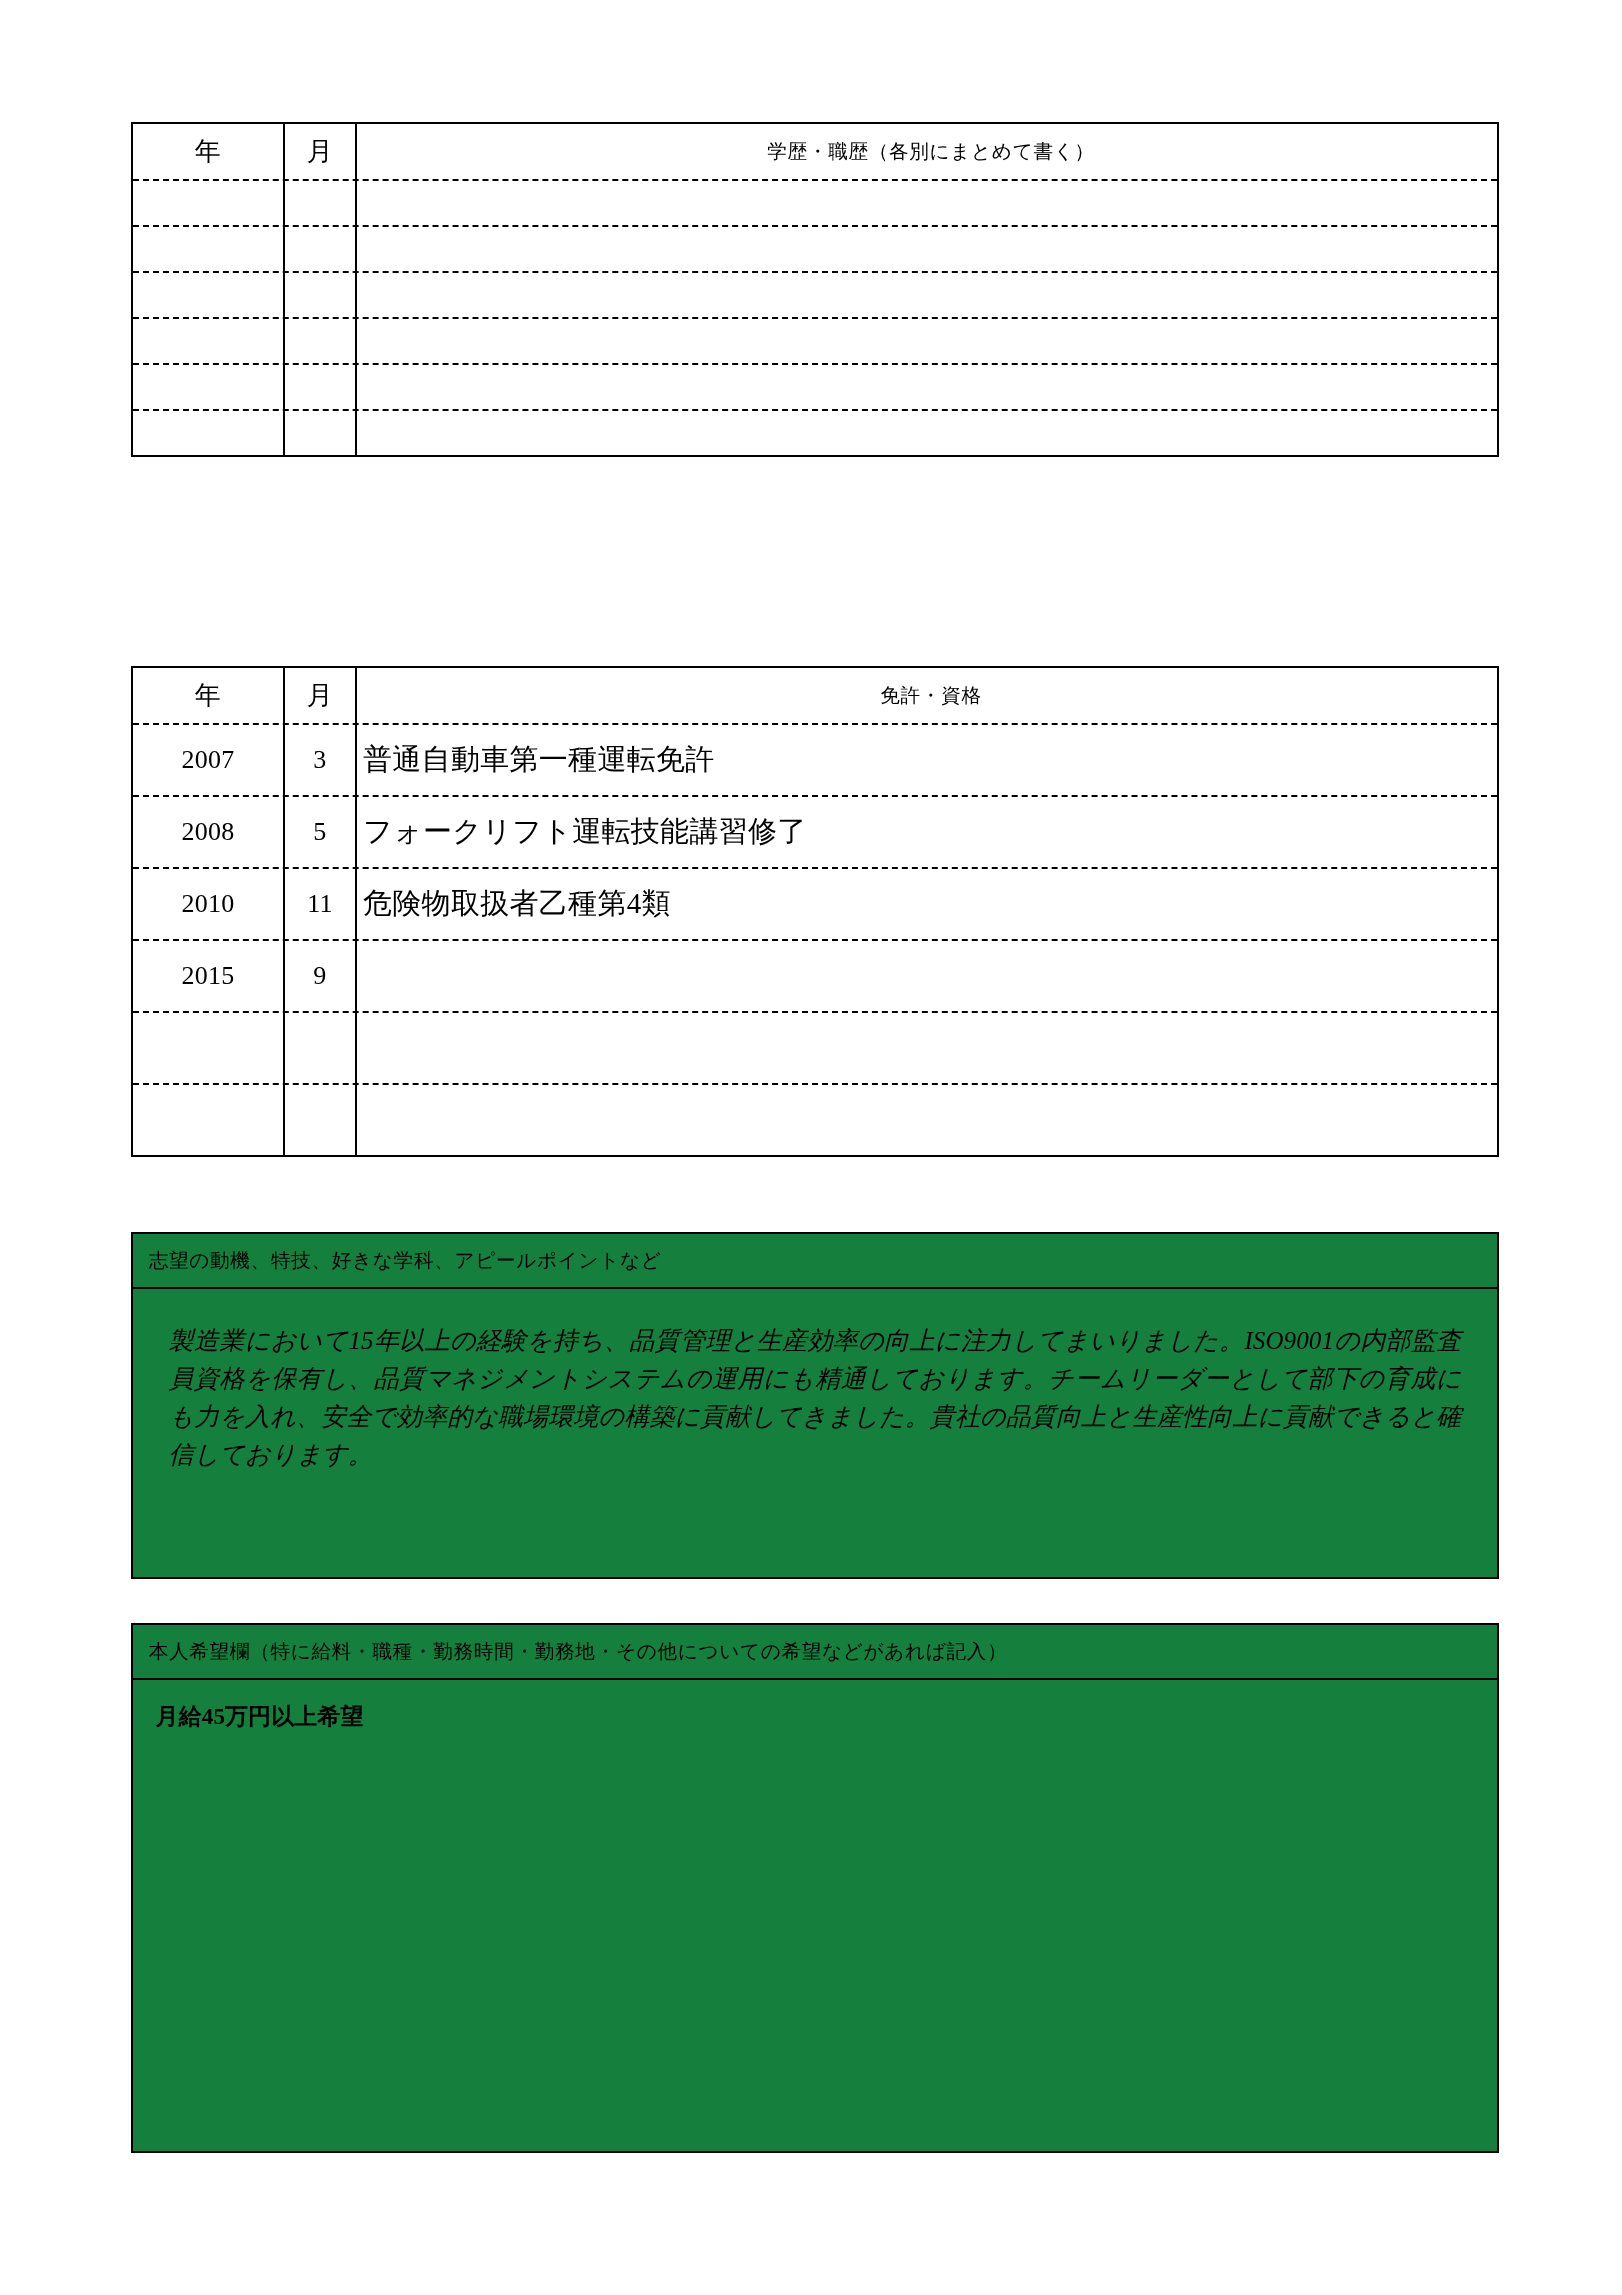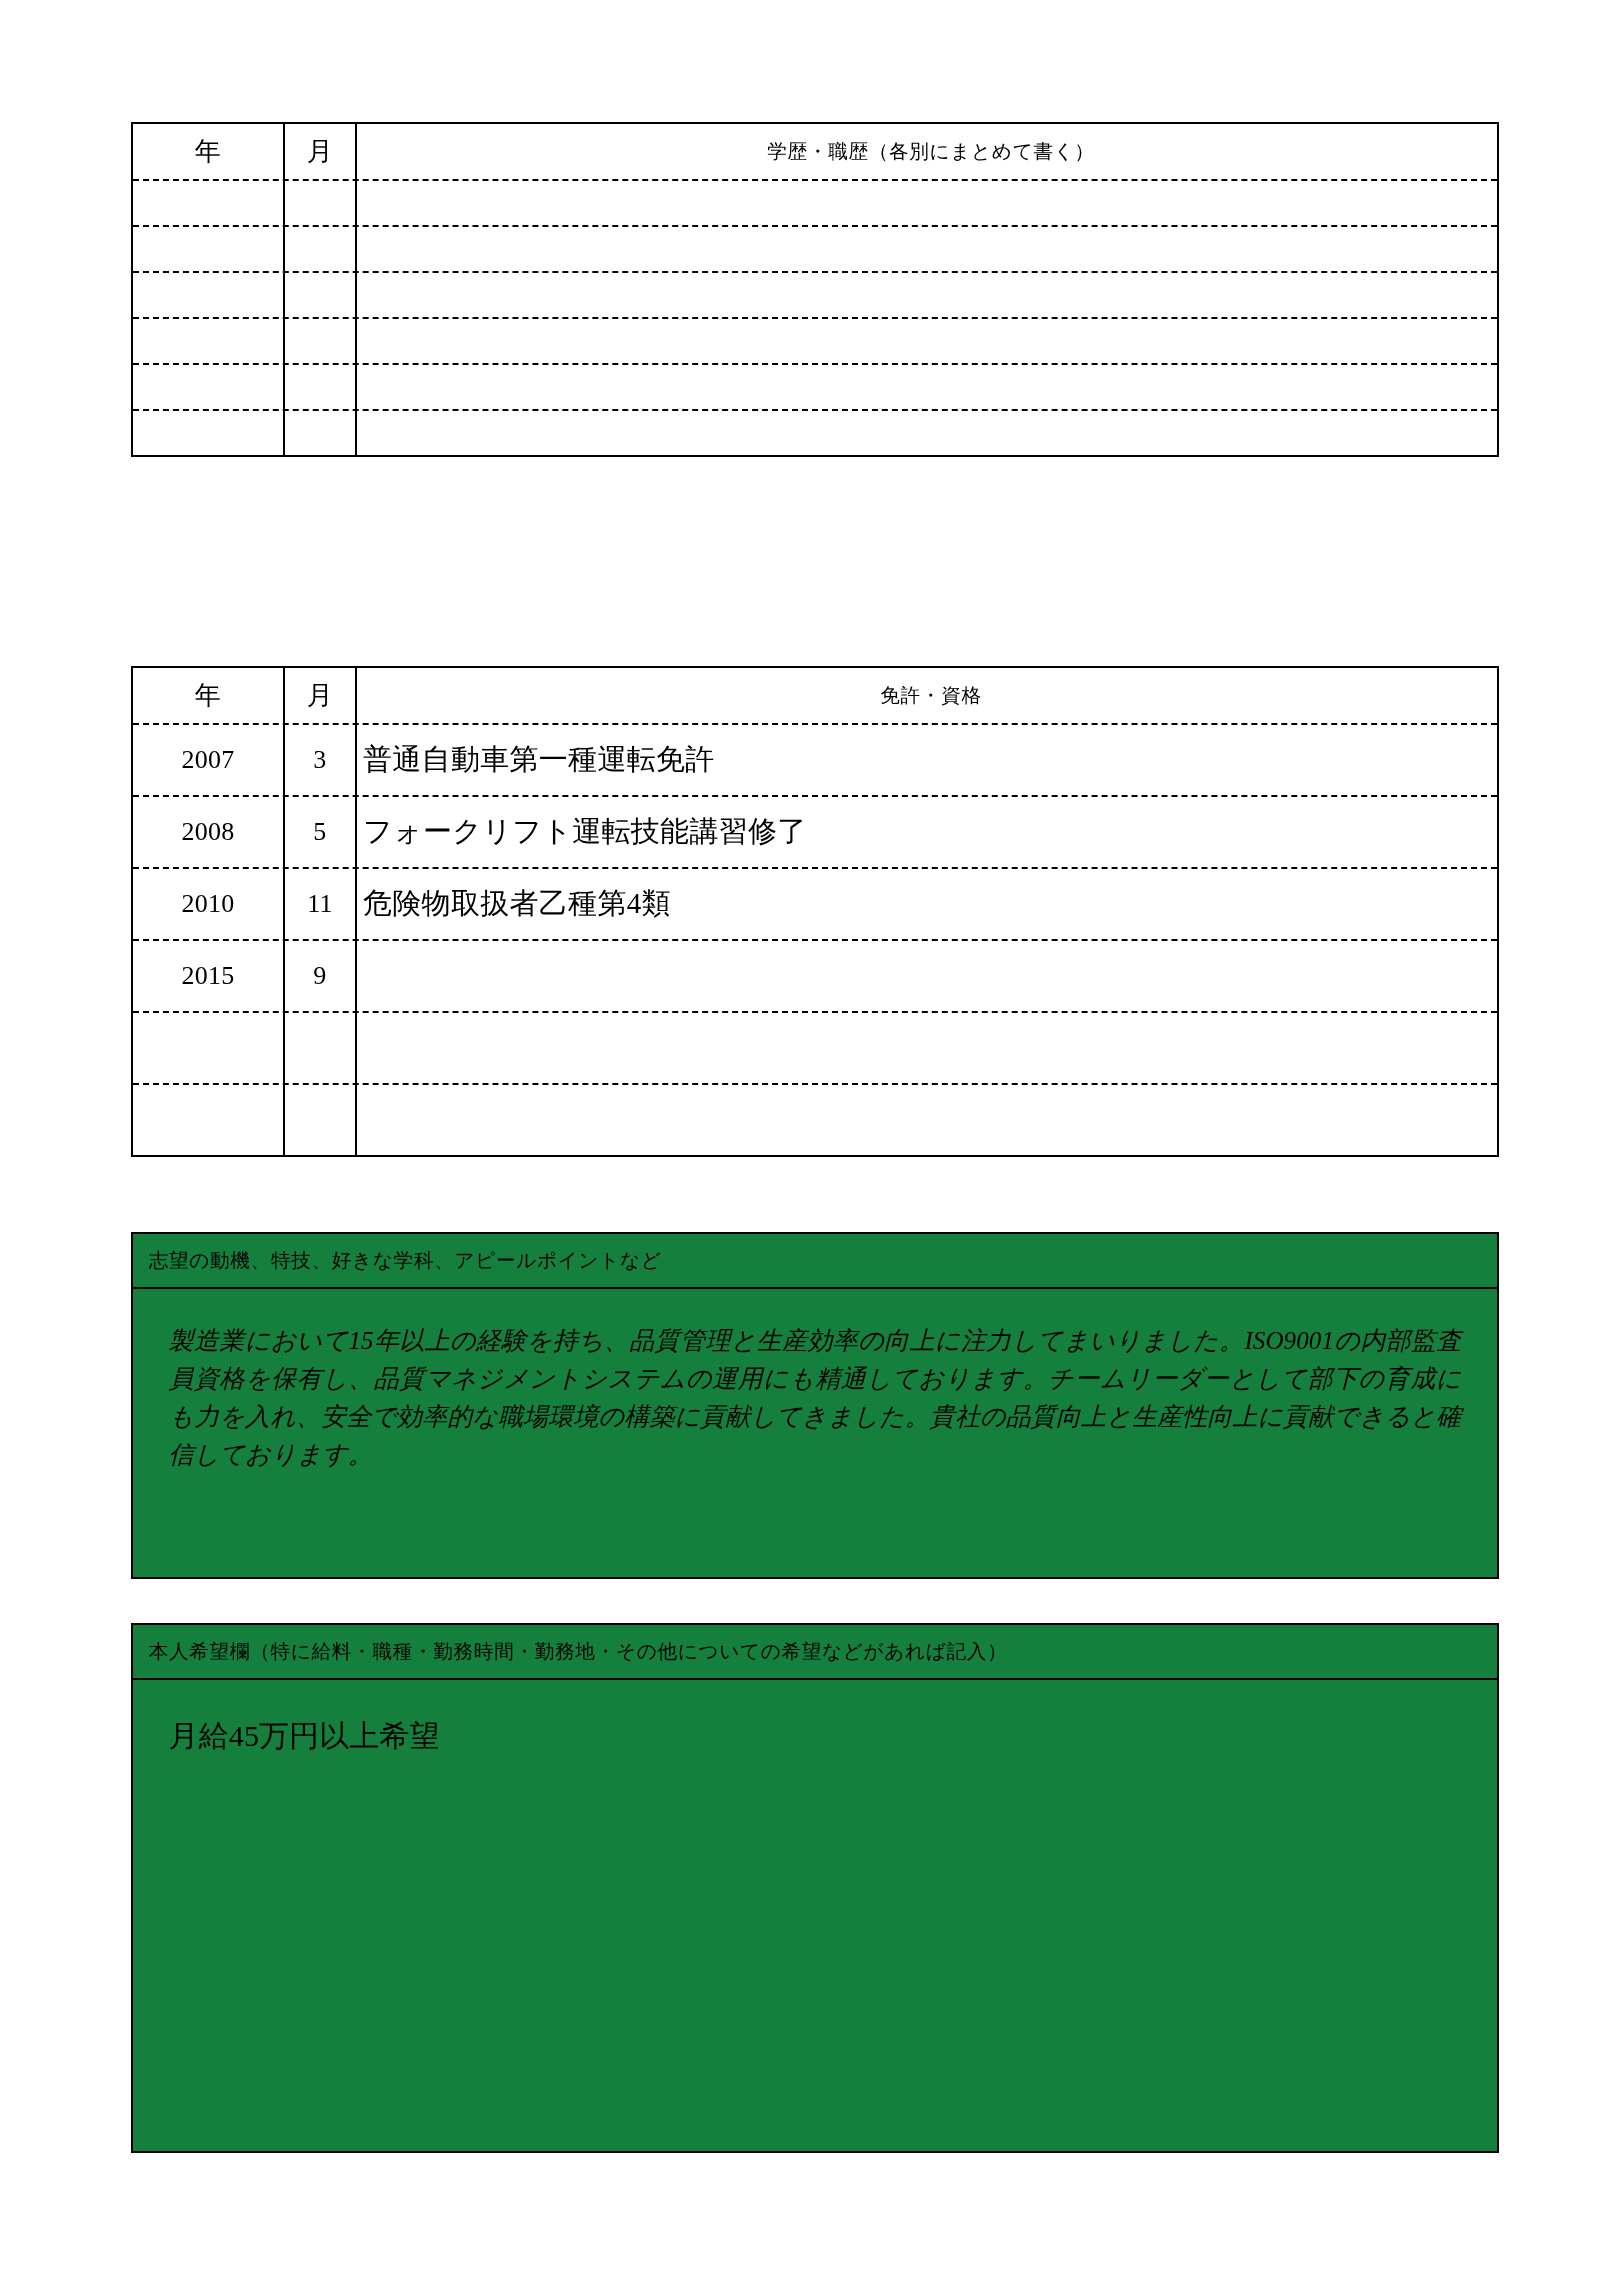--- a/index.html
+++ b/index.html
@@ -139,24 +139,25 @@
   .para {
     font-size: 25px;
     line-height: 1.52;
     letter-spacing: 0.1px;
     text-align: justify;
     text-justify: inter-character;
     margin: 16px;
     font-style: italic;
   }
   .short-line {
-    font-size: 30px;
+    font-size: 23px;
     line-height: 1.5;
     letter-spacing: 0.1px;
-    margin: 16px;
+    margin: 3px;
+    font-weight: bold;
   }
 
   #motivation-box { top: 1232px; height: 347px; }
   #motivation-box .box-body { height: 270px; }
 
   #request-box { top: 1623px; height: 530px; }
   #request-box .box-body { height: 453px; }
 </style>
 </head>
 <body>

